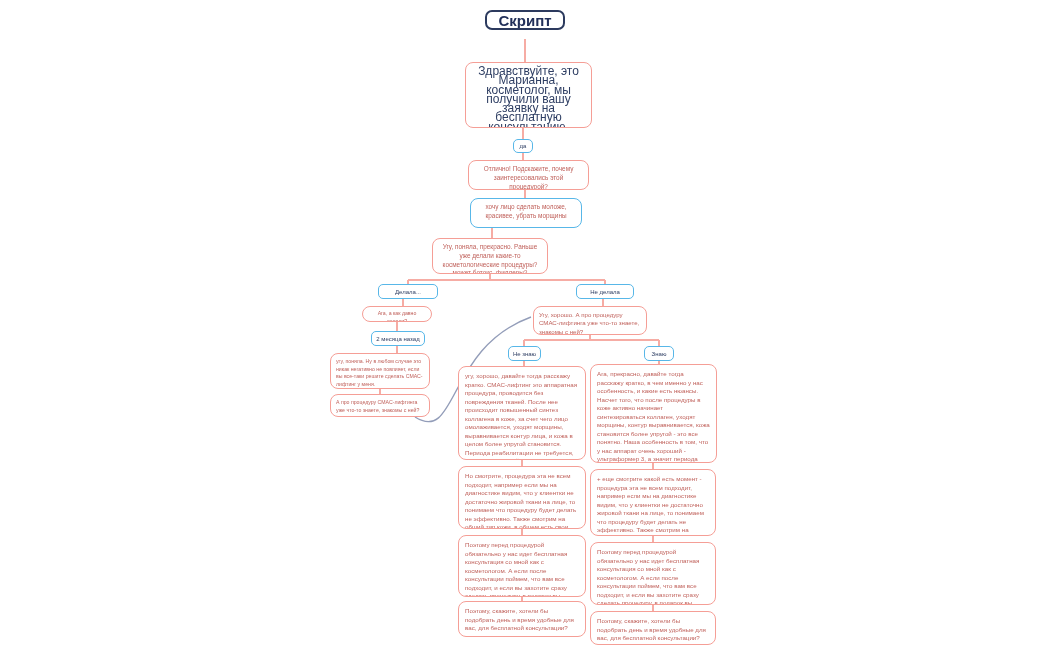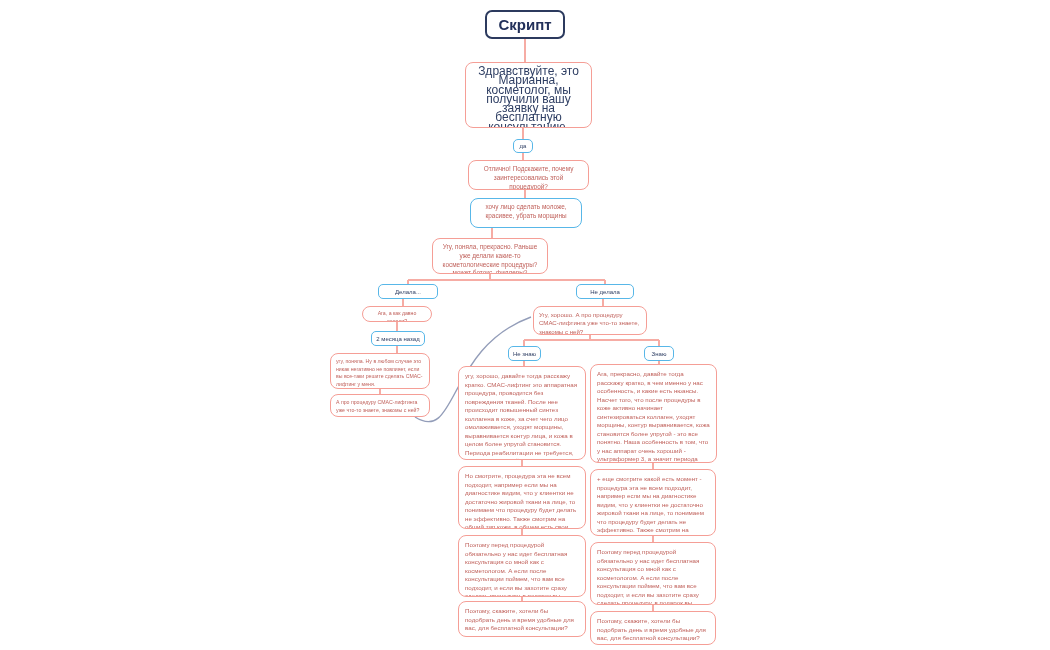--- a/index.html
+++ b/index.html
@@ -59,21 +59,21 @@
     <path class="conn" d="M 659 361 V 364"></path>
     <path class="conn" d="M 522 460 V 466"></path>
     <path class="conn" d="M 522 529 V 535"></path>
     <path class="conn" d="M 522 597 V 601"></path>
     <path class="conn" d="M 653 463 V 469"></path>
     <path class="conn" d="M 653 536 V 542"></path>
     <path class="conn" d="M 653 605 V 611"></path>
     <path class="xlink" d="M 415 417 C 458 444, 446 348, 531 317"></path>
   </svg>
 
-  <div class="node title-box" style="left:485px; top:10px; width:80px; height:29px;">Скрипт</div>
+  <div class="node title-box" style="left:485px; top:10px; width:80px; height:20px;">Скрипт</div>
 
   <div class="node pink navy-text center txt-greet" style="left:465px; top:62px; width:127px; height:66px;">Здравствуйте, это Марианна, косметолог, мы получили вашу заявку на бесплатную консультацию, чтобы понять подходит ли вам СМАС-лифтинг. Все верно?</div>
 
   <div class="node chip" style="left:513px; top:139px; width:20px; height:14px;">да</div>
 
   <div class="node pink center txt-top" style="left:468px; top:160px; width:121px; height:30px;">Отлично! Подскажите, почему заинтересовались этой процедурой?</div>
 
   <div class="node blue center txt-top" style="left:470px; top:198px; width:112px; height:30px;">хочу лицо сделать моложе, красивее, убрать морщины</div>
 
   <div class="node pink center txt-top" style="left:432px; top:238px; width:116px; height:36px;">Угу, поняла, прекрасно. Раньше уже делали какие-то косметологические процедуры? может ботокс, филлеры?</div>

